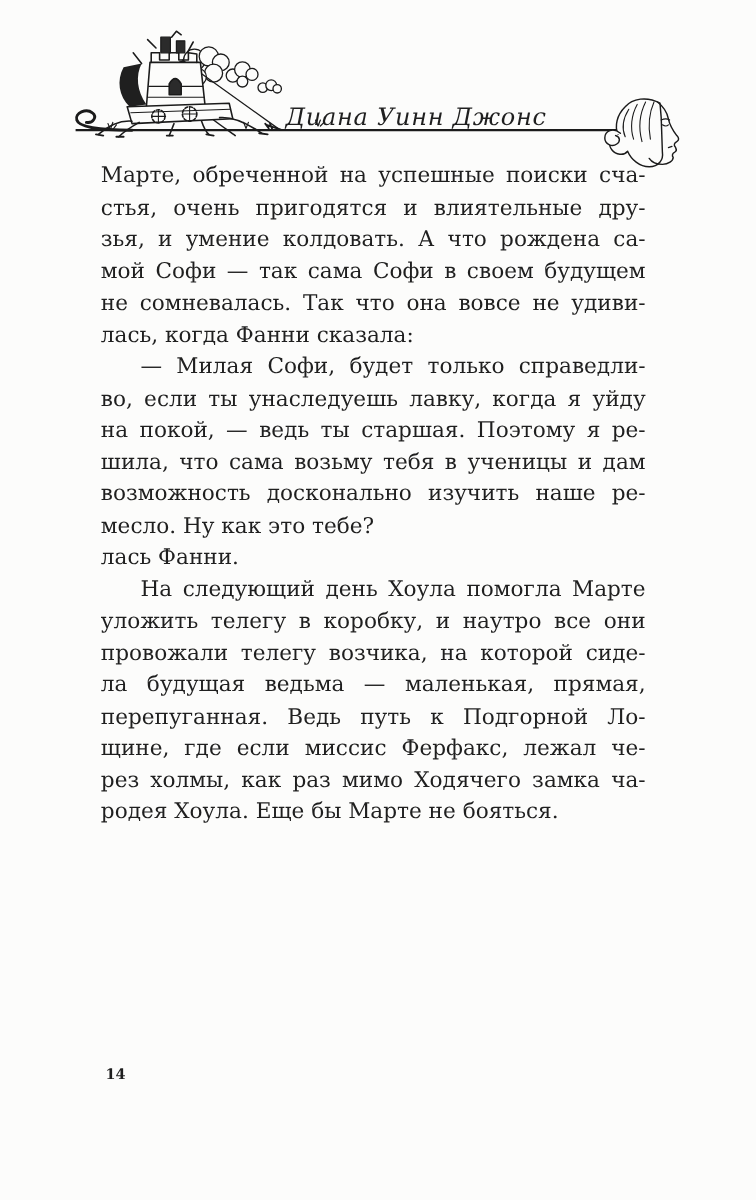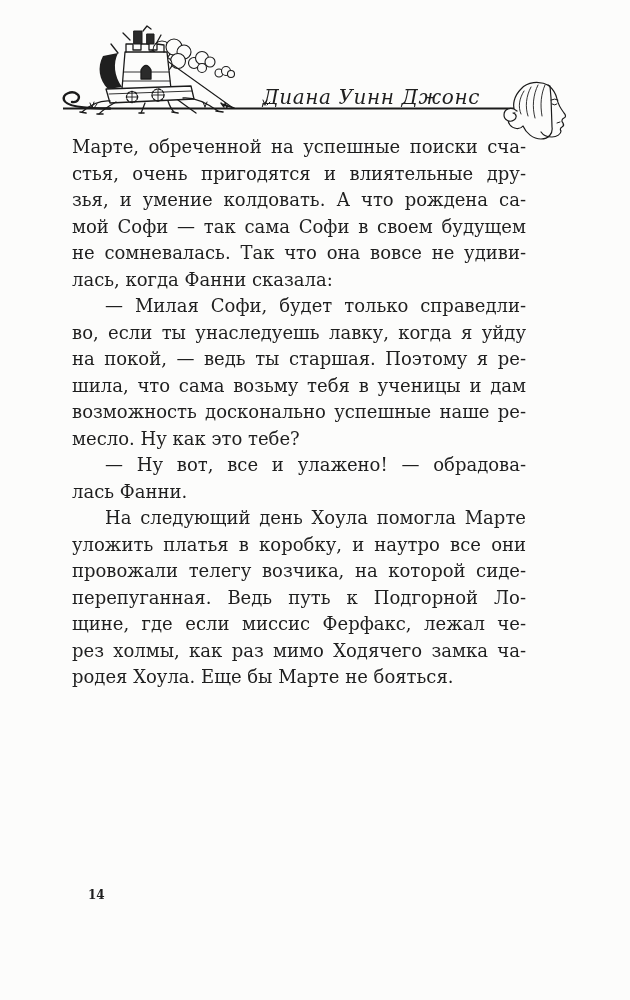--- a/index.html
+++ b/index.html
@@ -11,29 +11,29 @@
     font-family: "DejaVu Serif", serif;
     color: #1f1f1f;
   }
   .header-art {
     position: absolute; top: 0; left: 0;
     width: 630px; height: 145px;
   }
   .author-name {
     position: absolute;
     top: 85px; left: 238px; width: 242px;
-    text-align: right;
+    text-align: left;
     font-style: italic;
     font-size: 20px;
     letter-spacing: 0.6px;
     white-space: nowrap;
   }
   .text-block {
     position: absolute;
-    top: 134px; left: 72px; width: 454px;
+    top: 134px; left: 84px; width: 454px;
     font-size: 18px;
     line-height: 26.5px;
   }
   .para { margin: 0; }
   .line { text-align: justify; text-align-last: justify; }
   .line.endline { text-align-last: left; }
   .line.indent { padding-left: 33px; }
   .page-number {
     position: absolute;
     top: 888px; left: 88px;
@@ -122,31 +122,31 @@
       <div class="line">зья, и умение колдовать. А что рождена са-</div>
       <div class="line">мой Софи — так сама Софи в своем будущем</div>
       <div class="line">не сомневалась. Так что она вовсе не удиви-</div>
       <div class="line endline">лась, когда Фанни сказала:</div>
     </div>
     <div class="para">
       <div class="line indent">— Милая Софи, будет только справедли-</div>
       <div class="line">во, если ты унаследуешь лавку, когда я уйду</div>
       <div class="line">на покой, — ведь ты старшая. Поэтому я ре-</div>
       <div class="line">шила, что сама возьму тебя в ученицы и дам</div>
-      <div class="line">возможность досконально успешные наше ре-</div>
+      <div class="line">возможность досконально изучить наше ре-</div>
       <div class="line endline">месло. Ну как это тебе?</div>
     </div>
     <div class="para">
-      <div class="line indent">— Ну вот, все и улажено! — обрадова-</div>
       <div class="line endline">лась Фанни.</div>
     </div>
     <div class="para">
       <div class="line indent">На следующий день Хоула помогла Марте</div>
-      <div class="line">уложить платья в коробку, и наутро все они</div>
+      <div class="line">уложить телегу в коробку, и наутро все они</div>
       <div class="line">провожали телегу возчика, на которой сиде-</div>
+      <div class="line">ла будущая ведьма — маленькая, прямая,</div>
       <div class="line">перепуганная. Ведь путь к Подгорной Ло-</div>
       <div class="line">щине, где если миссис Ферфакс, лежал че-</div>
       <div class="line">рез холмы, как раз мимо Ходячего замка ча-</div>
       <div class="line endline">родея Хоула. Еще бы Марте не бояться.</div>
     </div>
   </main>
 
 <div class="page-number">14</div>
 
 </body></html>

